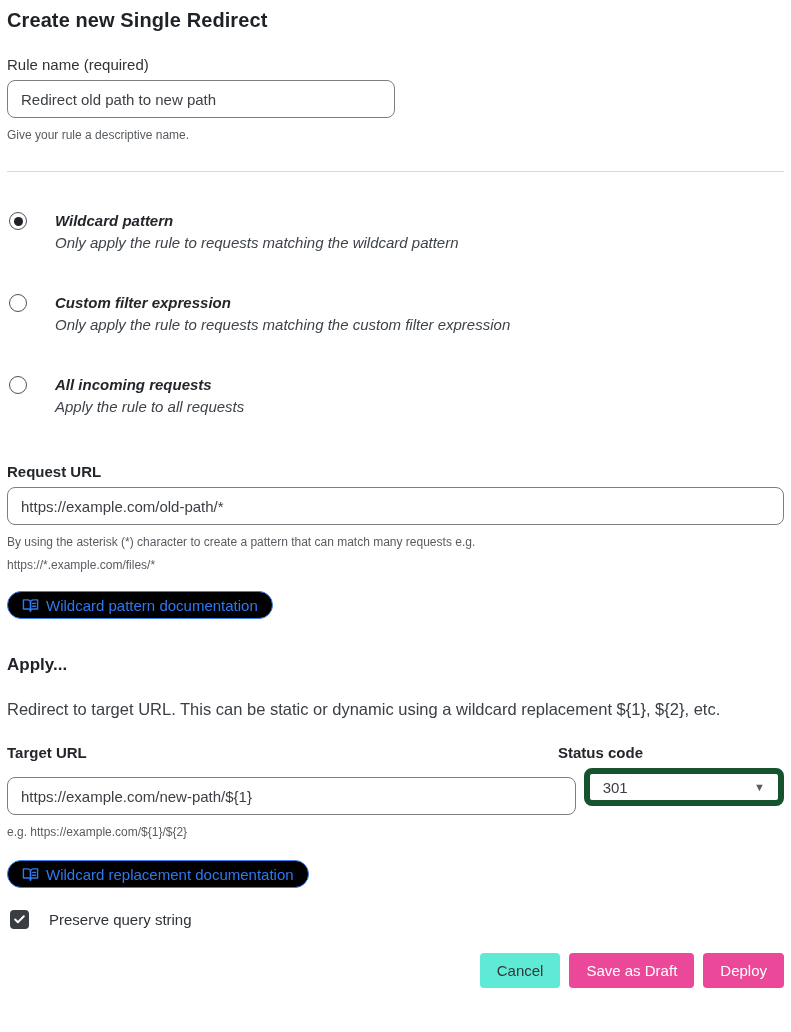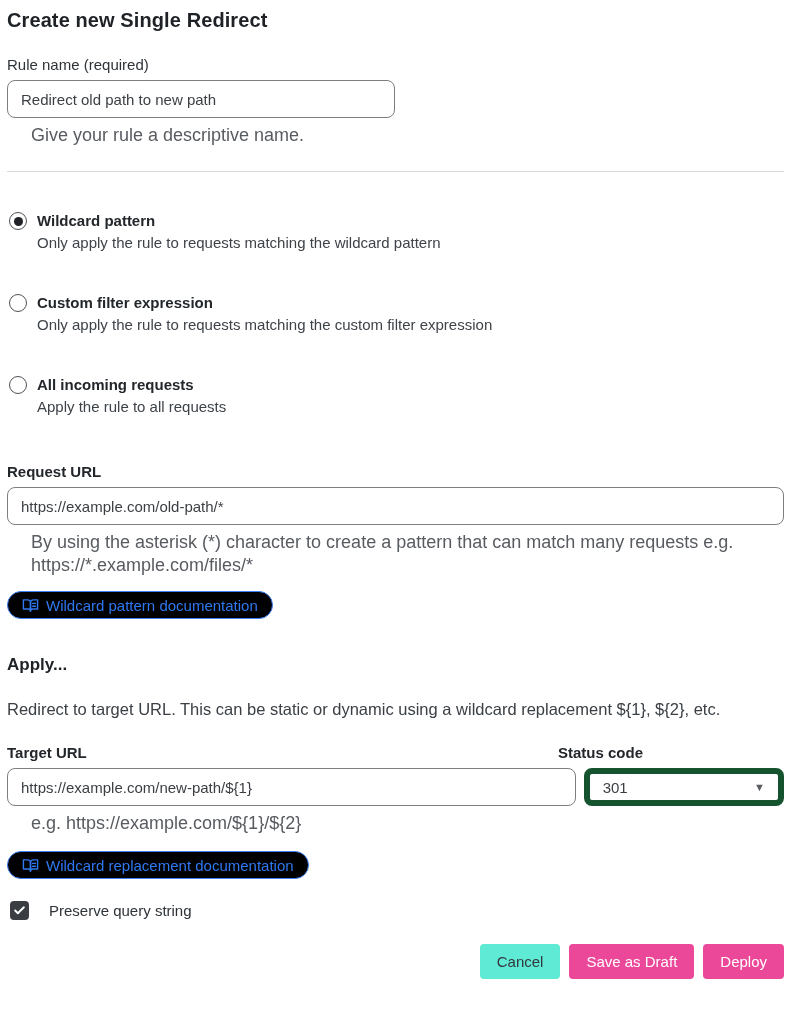--- a/index.html
+++ b/index.html
@@ -25,21 +25,21 @@
 
   input.text-input {
     display: block; margin-top: 5px; height: 38px;
     border: 1px solid #7e7e7e; border-radius: 8px;
     padding: 0 13px; font-size: 15px; color: #3b3f44;
     font-family: "Liberation Sans", "DejaVu Sans", sans-serif;
     background: #fff; outline: none; width: 388px;
   }
   input.full { width: 777px; }
 
-  .help-text { margin-top: 6px; font-size: 18px; color: #585c61; line-height: 23px; margin-left: 24px; }
+  .help-text { margin-top: 6px; font-size: 12px; color: #585c61; line-height: 23px; }
 
   hr.divider { margin-top: 24px; border: none; border-top: 1px solid #d9d9d9; }
 
   .section-heading {
     margin-top: 30px; font-size: 17px; font-weight: 700;
     color: #1e2227; line-height: 24px;
   }
 
   .radio-group { margin-top: 38px; }
   .radio-option { display: flex; margin-bottom: 38px; cursor: pointer; }
@@ -47,41 +47,41 @@
   .radio-control {
     flex: 0 0 auto; width: 18px; height: 18px; margin: 2px 0 0 2px;
     border: 1px solid #4e5257; border-radius: 50%;
     position: relative; background: #fff;
   }
   .radio-control.checked::after {
     content: ""; position: absolute; left: 50%; top: 50%;
     width: 9px; height: 9px; margin: -4.5px 0 0 -4.5px;
     border-radius: 50%; background: #1f2226;
   }
-  .radio-texts { margin-left: 10px; }
+  .radio-texts { margin-left: 28px; font-style: italic; }
   .radio-label { font-size: 15px; font-weight: 700; color: #23272b; line-height: 22px; }
   .radio-desc  { font-size: 15px; font-weight: 400; color: #3e4349; line-height: 22px; }
 
   .doc-button {
     margin-top: 14px; display: inline-flex; align-items: center;
     height: 28px; padding: 0 14px; gap: 7px;
     border: 1px solid #3b7ff2; border-radius: 14px; background: #000000;
     color: #2f78f0; font-size: 15px; cursor: pointer;
     font-family: "Liberation Sans", "DejaVu Sans", sans-serif;
   }
   .doc-button svg { display: block; }
 
   .then-description { margin-top: 20px; font-size: 16.5px; color: #3b4046; line-height: 24px; }
 
   .two-col-labels { margin-top: 22px; display: flex; }
   .two-col-labels .label-left  { width: 551px; font-size: 15px; font-weight: 700; color: #23272b; line-height: 20px; }
   .two-col-labels .label-right { font-size: 15px; font-weight: 700; color: #23272b; line-height: 20px; }
 
   .two-col-inputs { margin-top: 5px; display: flex; gap: 8px; }
-  .two-col-inputs input { margin-top: 0; width: 654px; }
+  .two-col-inputs input { margin-top: 9px; width: 654px; }
   .select-box {
     width: 226px; height: 38px; border: 6px solid #14532d; border-radius: 8px;
     display: flex; align-items: center; justify-content: space-between;
     padding: 0 13px; font-size: 15px; color: #3b3f44; background: #fff; cursor: pointer;
   }
   .select-box .chevron { color: #5a5e63; font-size: 11px; line-height: 1; }
 
   .checkbox-row { margin-top: 22px; display: flex; align-items: center; }
   .checkbox-control {
     width: 19px; height: 19px; margin-left: 3px; border-radius: 4px;

